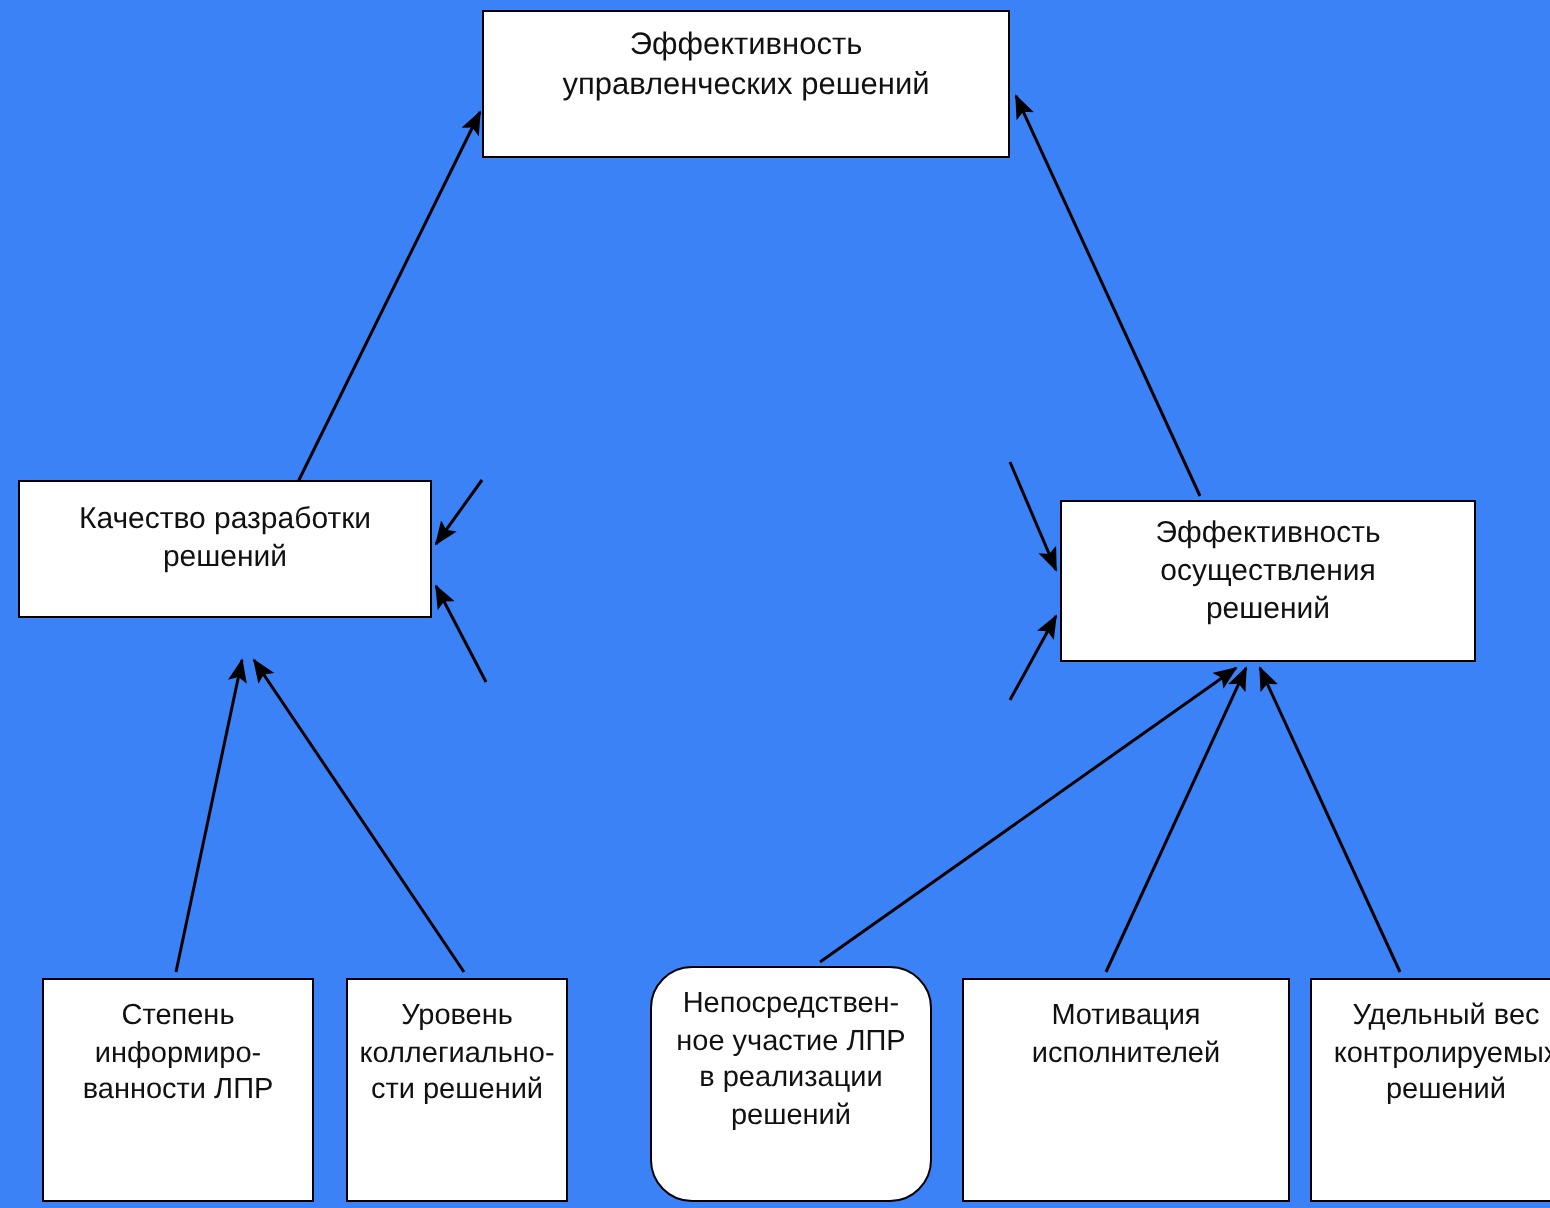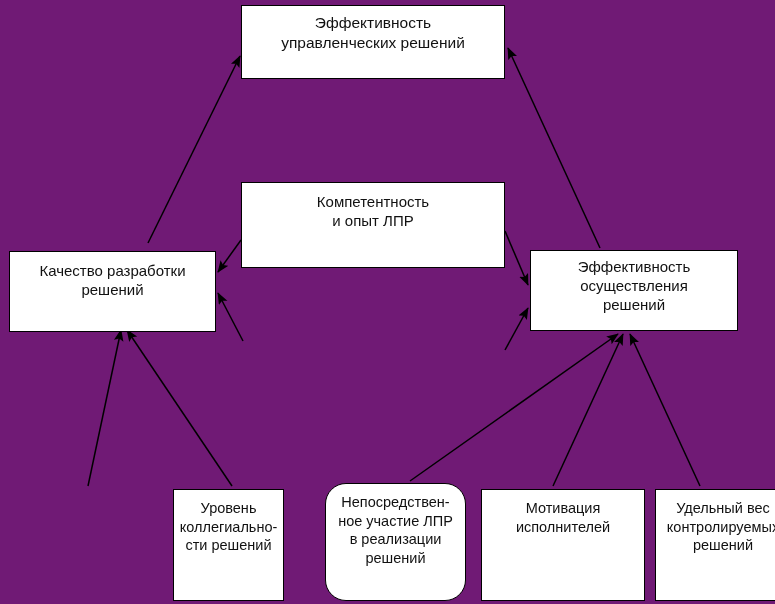--- a/index.html
+++ b/index.html
@@ -4,21 +4,21 @@
 <style>
   html, body {
     margin: 0;
     padding: 0;
     background: #ffffff;
   }
   #diagram-root {
     position: relative;
     width: 775px;
     height: 604px;
-    background: #701a75;
+    background: #3b82f6;
     font-family: "Liberation Sans", sans-serif;
     overflow: hidden;
   }
   .node-box {
     position: absolute;
     box-sizing: border-box;
     border: 1.6px solid #000000;
     background: #ffffff;
     display: flex;
     justify-content: center;
@@ -41,21 +41,21 @@
     left: 241px; top: 182px; width: 264px; height: 86px;
   }
   #node-competence .node-label { font-size: 15px; padding-top: 9px; }
 
   #node-responsibility {
     left: 241px; top: 316px; width: 264px; height: 83px;
   }
   #node-responsibility .node-label { font-size: 15px; padding-top: 9px; }
 
   #node-quality {
-    left: 9px; top: 251px; width: 207px; height: 81px;
+    left: 9px; top: 240px; width: 207px; height: 69px;
   }
   #node-quality .node-label { font-size: 15px; padding-top: 9px; }
 
   #node-implementation {
     left: 530px; top: 250px; width: 208px; height: 81px;
   }
   #node-implementation .node-label { font-size: 15px; padding-top: 6px; }
 
   #node-awareness {
     left: 21px; top: 489px; width: 136px; height: 112px;
@@ -119,32 +119,33 @@
   <div class="node-box" id="node-top">
     <div class="node-label">Эффективность
 управленческих решений</div>
   </div>
 
   <div class="node-box" id="node-quality">
     <div class="node-label">Качество разработки
 решений</div>
   </div>
 
-  <div class="node-box" id="node-competence">
-    <div class="node-label">Компетентность
-и опыт ЛПР</div>
-  </div>
 
 
   <div class="node-box" id="node-implementation">
     <div class="node-label">Эффективность
 осуществления
 решений</div>
   </div>
 
+  <div class="node-box leaf" id="node-awareness">
+    <div class="node-label">Степень
+информиро-
+ванности ЛПР</div>
+  </div>
 
   <div class="node-box leaf" id="node-collegiality">
     <div class="node-label">Уровень
 коллегиально-
 сти решений</div>
   </div>
 
   <div class="node-box leaf" id="node-participation">
     <div class="node-label">Непосредствен-
 ное участие ЛПР

